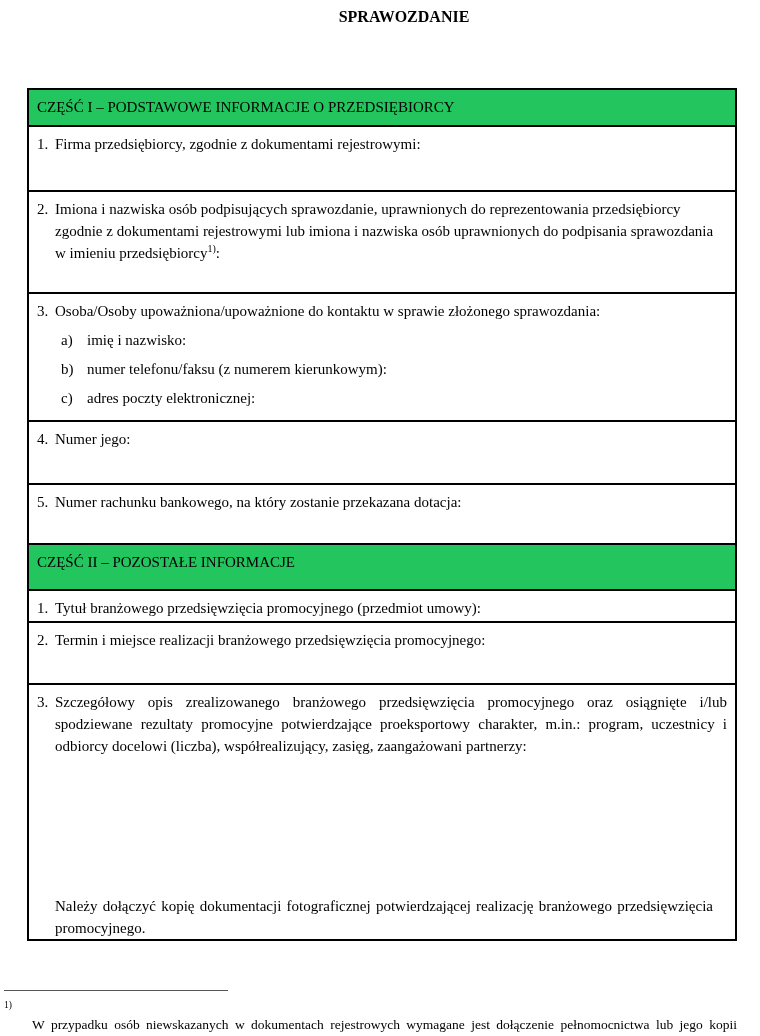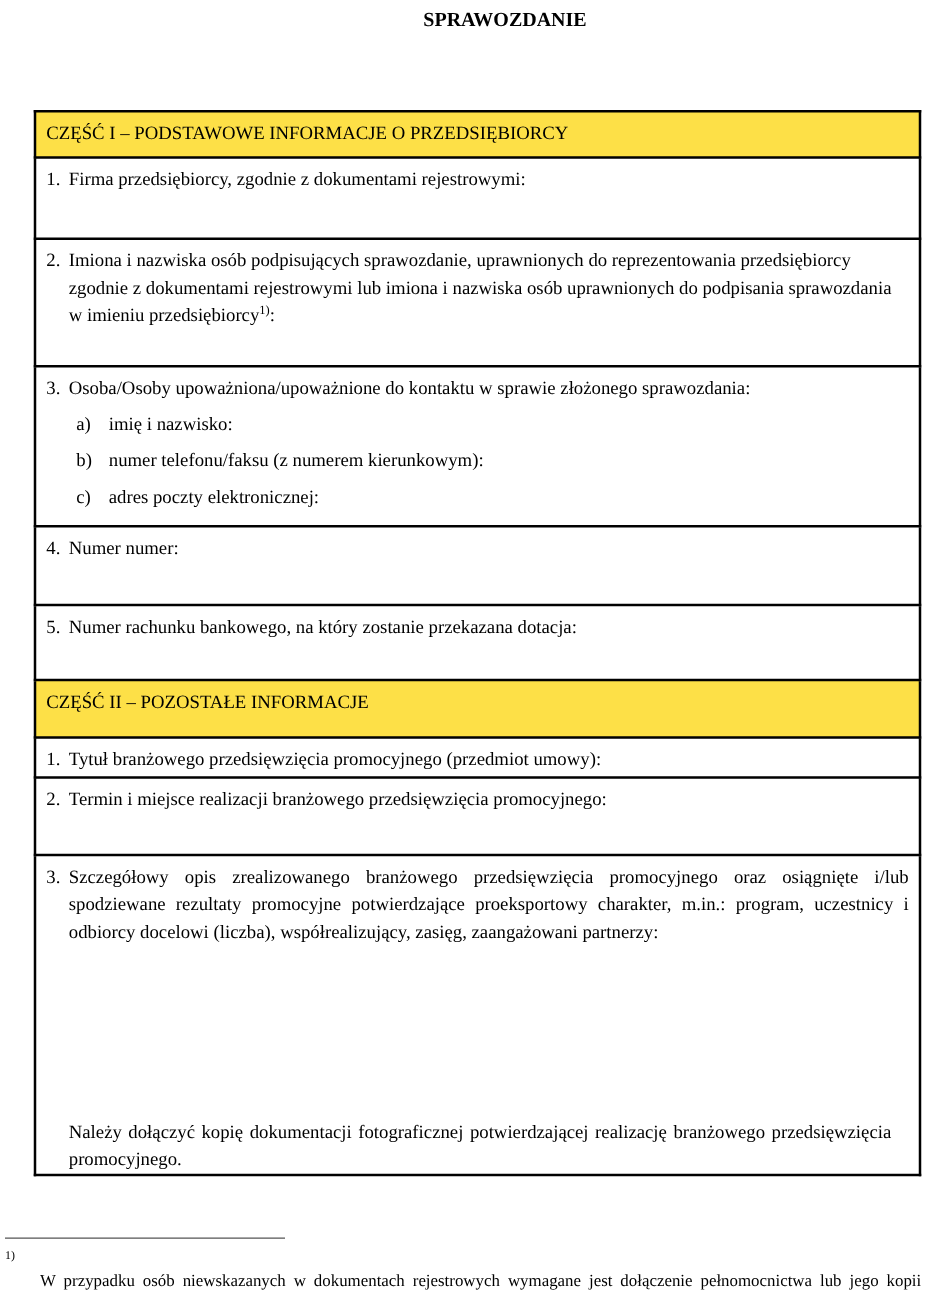--- a/index.html
+++ b/index.html
@@ -26,21 +26,21 @@
     width: 710px; border-collapse: collapse; table-layout: fixed;
   }
   table.form td {
     border: 2px solid #000000;
     vertical-align: top;
     padding: 6px 8px 0 8px;
     font-size: 15px;
     line-height: 22px;
   }
   td.section-header {
-    background: #fde047;
+    background: #22c55e;
     padding-top: 8px;
     font-size: 15px;
   }
 
   .item { display: flex; }
   .item .num { flex: 0 0 18px; width: 18px; }
   .item .txt { flex: 1 1 auto; }
   .txt.justify { text-align: justify; }
 
   .subitem { display: flex; margin-left: 24px; margin-top: 7px; }
@@ -117,21 +117,21 @@
           <span class="num">c)</span>
           <span class="txt">adres poczty elektronicznej:</span>
         </div>
       </td>
     </tr>
 
     <tr style="height:63px">
       <td>
         <div class="item">
           <span class="num">4.</span>
-          <span class="txt">Numer numer:</span>
+          <span class="txt">Numer jego:</span>
         </div>
       </td>
     </tr>
 
     <tr style="height:60px">
       <td>
         <div class="item">
           <span class="num">5.</span>
           <span class="txt">Numer rachunku bankowego, na który zostanie przekazana dotacja:</span>
         </div>

